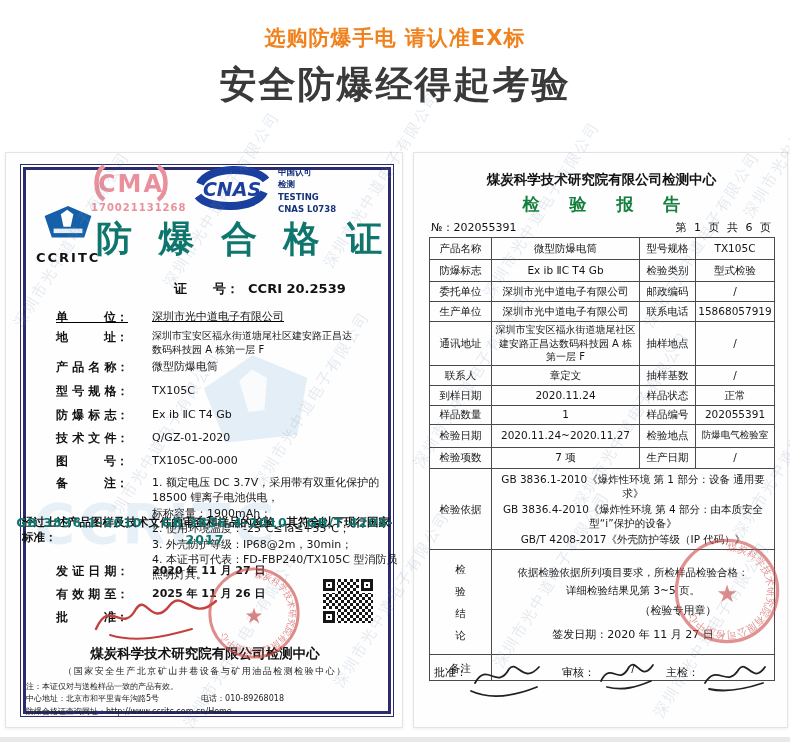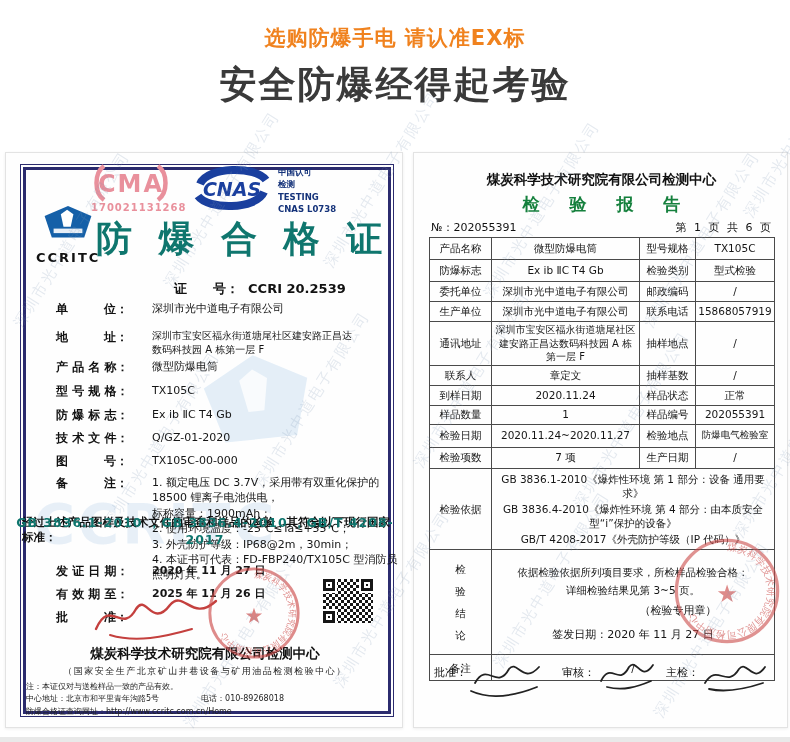--- a/index.html
+++ b/index.html
@@ -154,21 +154,21 @@
         <path d="M22 10 L29 5 L36 10 L33 24 L25 24 Z" fill="#fff"></path>
         <rect x="14" y="26" width="32" height="5" fill="#fff" opacity=".9"></rect>
       </svg>
       <div class="ccritc-label">CCRITC</div>
     </div>
 
     <div class="lcert-title">防 爆 合 格 证</div>
 
     <div class="cert-no"><span>证　　号：</span>  <span>CCRI 20.2539</span></div>
 
-    <div class="lfield" style="top:148px;">
+    <div class="lfield" style="top:156px;text-decoration:underline;">
       <span class="lab">单　　　位：</span>
       <span class="val">深圳市光中道电子有限公司</span>
     </div>
     <div class="lfield" style="top:206px;">
       <span class="lab">产 品 名 称：</span>
       <span class="val">微型防爆电筒</span>
     </div>
     <div class="lfield" style="top:176px;">
       <span class="lab">地　　　址：</span>
       <span class="val" style="font-size:10px;">深圳市宝安区福永街道塘尾社区建安路正昌达

